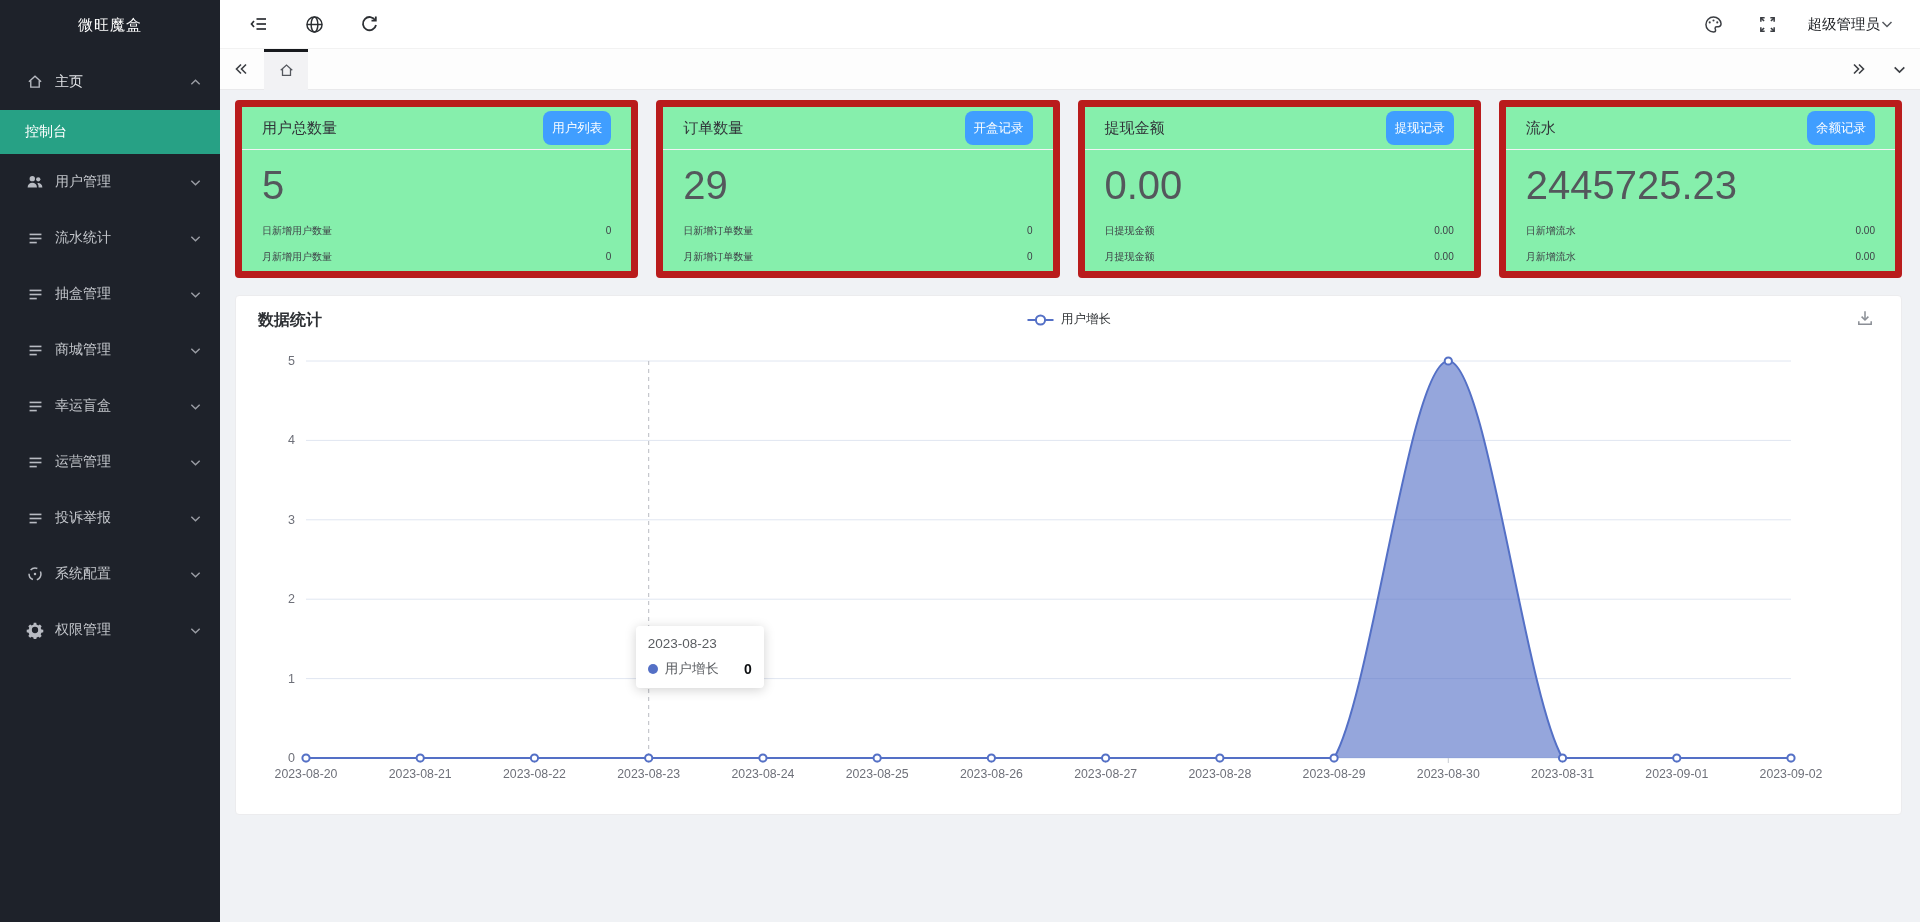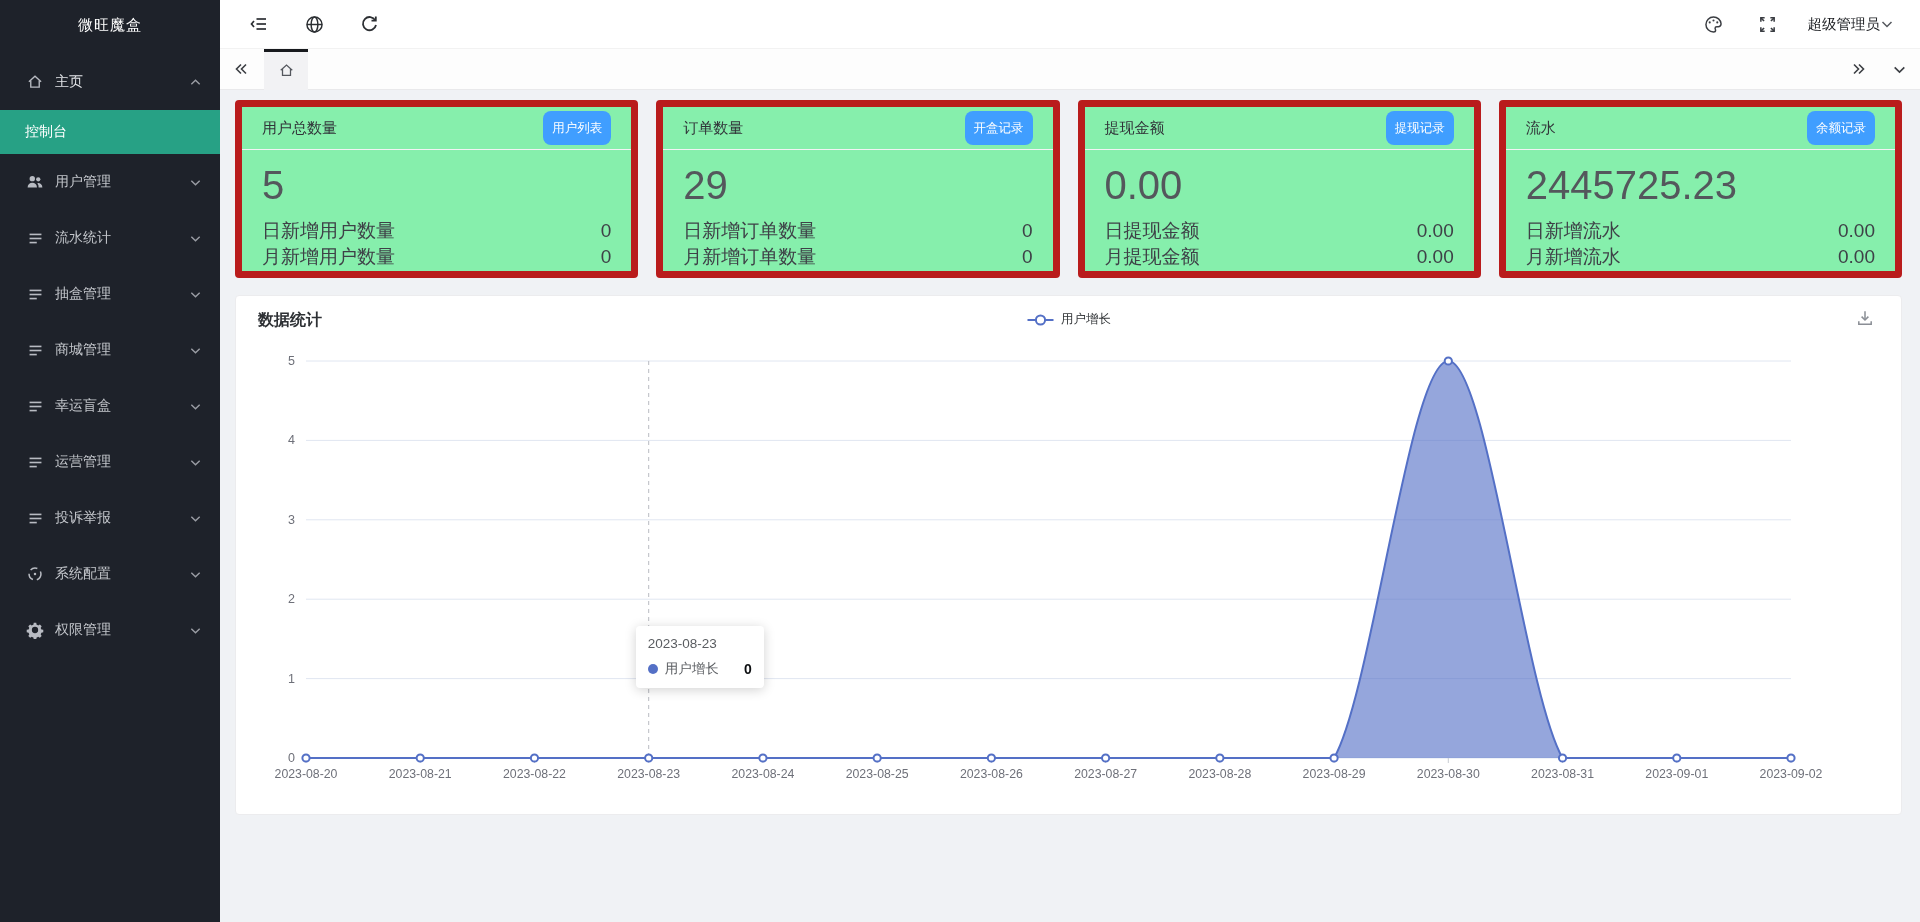--- a/index.html
+++ b/index.html
@@ -37,21 +37,21 @@
   
   .content { position:absolute; left:220px; top:90px; right:0; bottom:0; padding:10px 18px 0 15px; }
   .cards-row { display:flex; gap:18px; }
   .card { flex:1; height:178px; background:#86efac; border:7px solid #b91c1c; border-radius:4px; overflow:hidden; }
   .card-head { height:43px; display:flex; align-items:center; padding:0 20px; border-bottom:1px solid #f2f3f5; }
   .card-title { font-size:15px; color:#303338; }
   .badge { margin-left:auto; background:#409eff; color:#ffffff; font-size:12.5px; padding:11px 9px; border-radius:8px; cursor:pointer; line-height:1; }
   .card-body { padding:6px 20px 0 20px; }
   .card-value { font-size:40px; color:#54575c; line-height:1.45; }
   .card-rows { margin-top:4px; }
-  .stat-row { display:flex; justify-content:space-between; font-size:19px; color:#3e4147; line-height:26px;align-items:flex-end; }
+  .stat-row { display:flex; justify-content:space-between; font-size:10px; color:#3e4147; line-height:26px;align-items:flex-end; }
 
   
   .chart-card { position:relative; margin-top:17px; height:520px; background:#ffffff; border:1px solid #ececee; border-radius:4px; }
   .chart-title { position:absolute; left:22px; top:14px; font-size:16px; font-weight:bold; color:#2e3135; }
   .legend { position:absolute; top:15px; left:50%; transform:translateX(-50%); display:flex; align-items:center; gap:7px; font-size:12.5px; color:#333639; cursor:pointer; }
   .dl-btn { position:absolute; right:26px; top:12px; color:#8a8e95; cursor:pointer; }
   .chart-svg { position:absolute; left:0; top:40px; }
 
   .tooltip { position:absolute; left:400px; top:330px; width:128px; background:#ffffff; border-radius:4px; box-shadow:0 2px 12px rgba(0,0,0,.18); padding:10px 12px; z-index:5; }
   .tt-date { font-size:13.5px; color:#5a5d61; margin-bottom:9px; }

